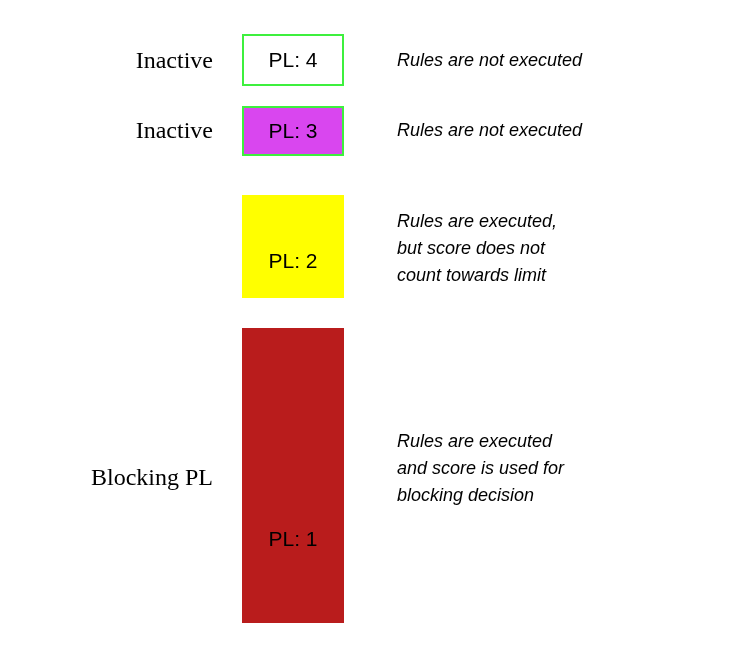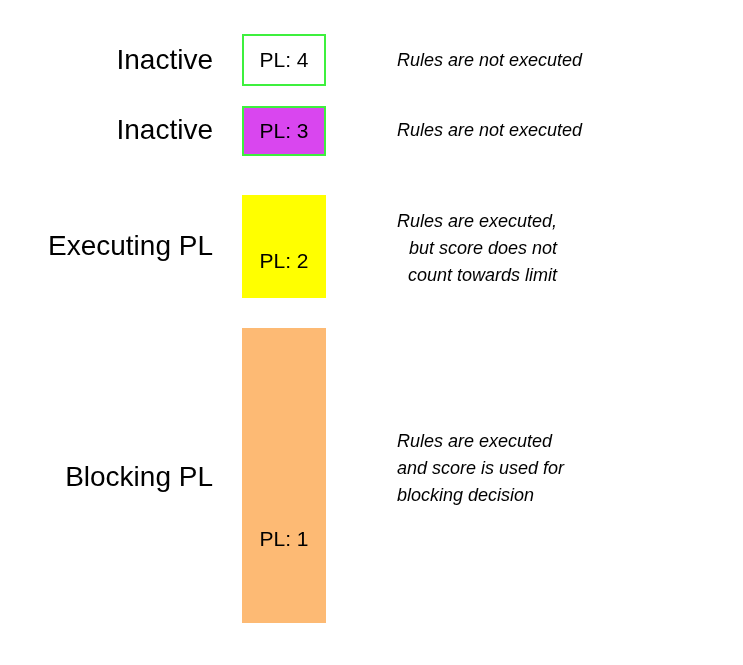--- a/index.html
+++ b/index.html
@@ -19,31 +19,31 @@
     overflow: hidden;
   }
 
   
   .state-label {
     position: absolute;
     right: 530px;           
     text-align: right;
     white-space: nowrap;
     color: #000000;
-    font-family: Liberation Sans, sans-serif;
-    font-size: 28px;
+    font-family: Liberation Serif, serif;
+    font-size: 24px;
     line-height: 24px;
     font-weight: 400;
   }
 
   
   .pl-box {
     position: absolute;
     left: 242px;
-    width: 84px;
+    width: 102px;
     box-sizing: border-box;
     display: flex;
     align-items: center;
     justify-content: center;
     color: #000000;
     font-family: "Liberation Sans", sans-serif;
     font-size: 21px;
     line-height: 24px;
     font-weight: 400;
   }
@@ -86,33 +86,32 @@
   <div class="desc" style="top:47px;">Rules are not executed</div>
 
   <div class="state-label" style="top:118px;">Inactive</div>
 
   <div class="pl-box bordered" style="top:106px; height:50px; background:#d946ef;">
     <span class="pl-text">PL: 3</span>
   </div>
 
   <div class="desc" style="top:117px;">Rules are not executed</div>
 
-  <div class="state-label" style="top:234px;">Executing PL</div>
 
   <div class="pl-box anchor-top" style="top:195px; height:103px; background:#ffff00; padding-top:29px;">
     <span class="pl-text">PL: 2</span>
   </div>
 
-  <div class="desc" style="top:208px;text-align:right;">Rules are executed,
+  <div class="desc" style="top:208px;">Rules are executed,
 but score does not
 count towards limit</div>
 
   <div class="state-label" style="top:454px;margin-top:11px;">Blocking PL</div>
 
-  <div class="pl-box anchor-top" style="top:328px; height:295px; background:#fdba74; padding-top:126px;">
+  <div class="pl-box anchor-top" style="top:328px; height:295px; background:#b91c1c; padding-top:126px;">
     <span class="pl-text">PL: 1</span>
   </div>
 
   <div class="desc" style="top:428px;">Rules are executed
 and score is used for
 blocking decision</div>
 
 </div>
 
 </body></html>

